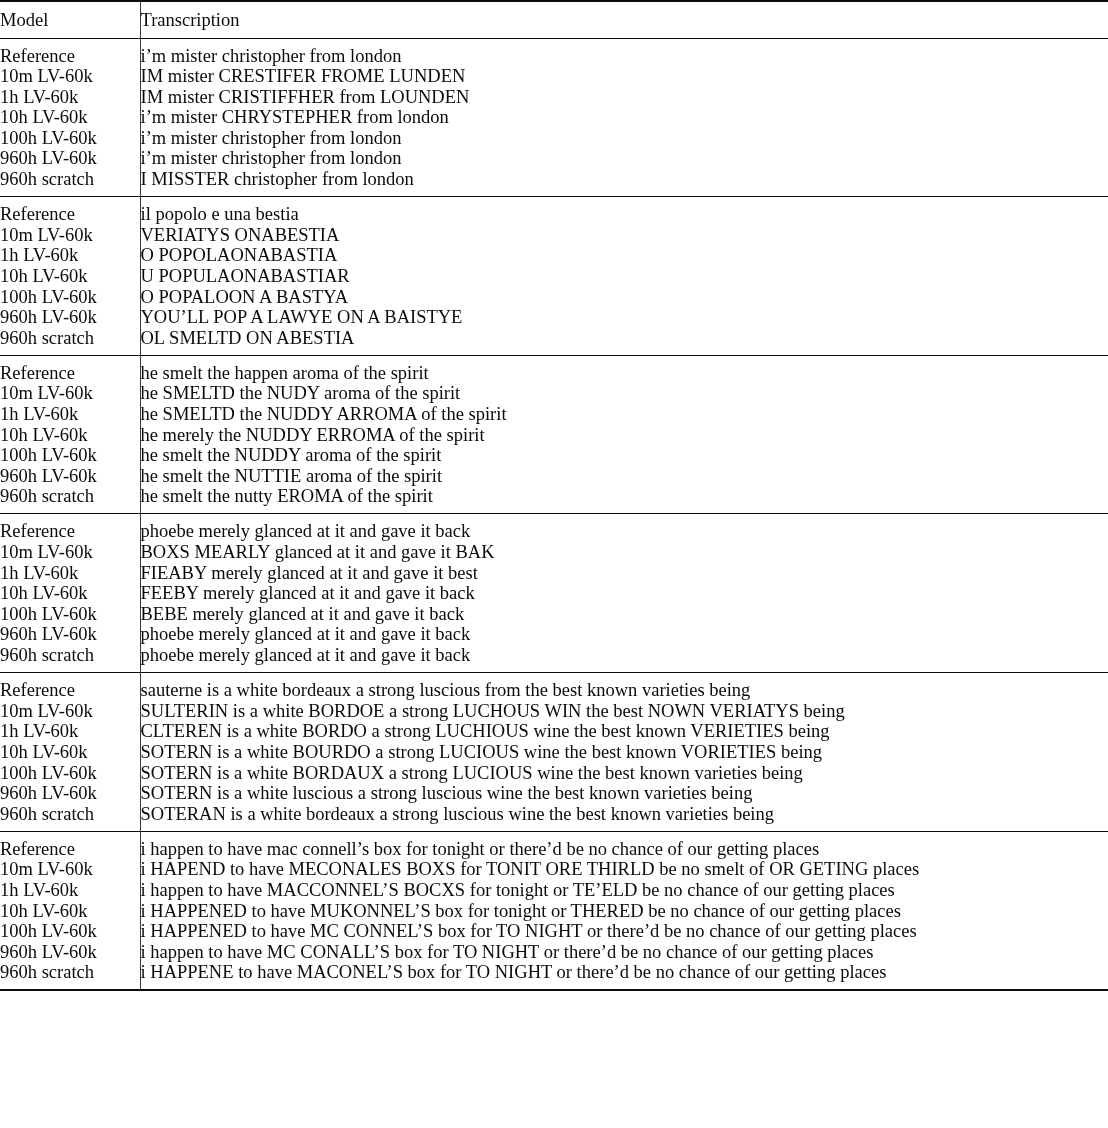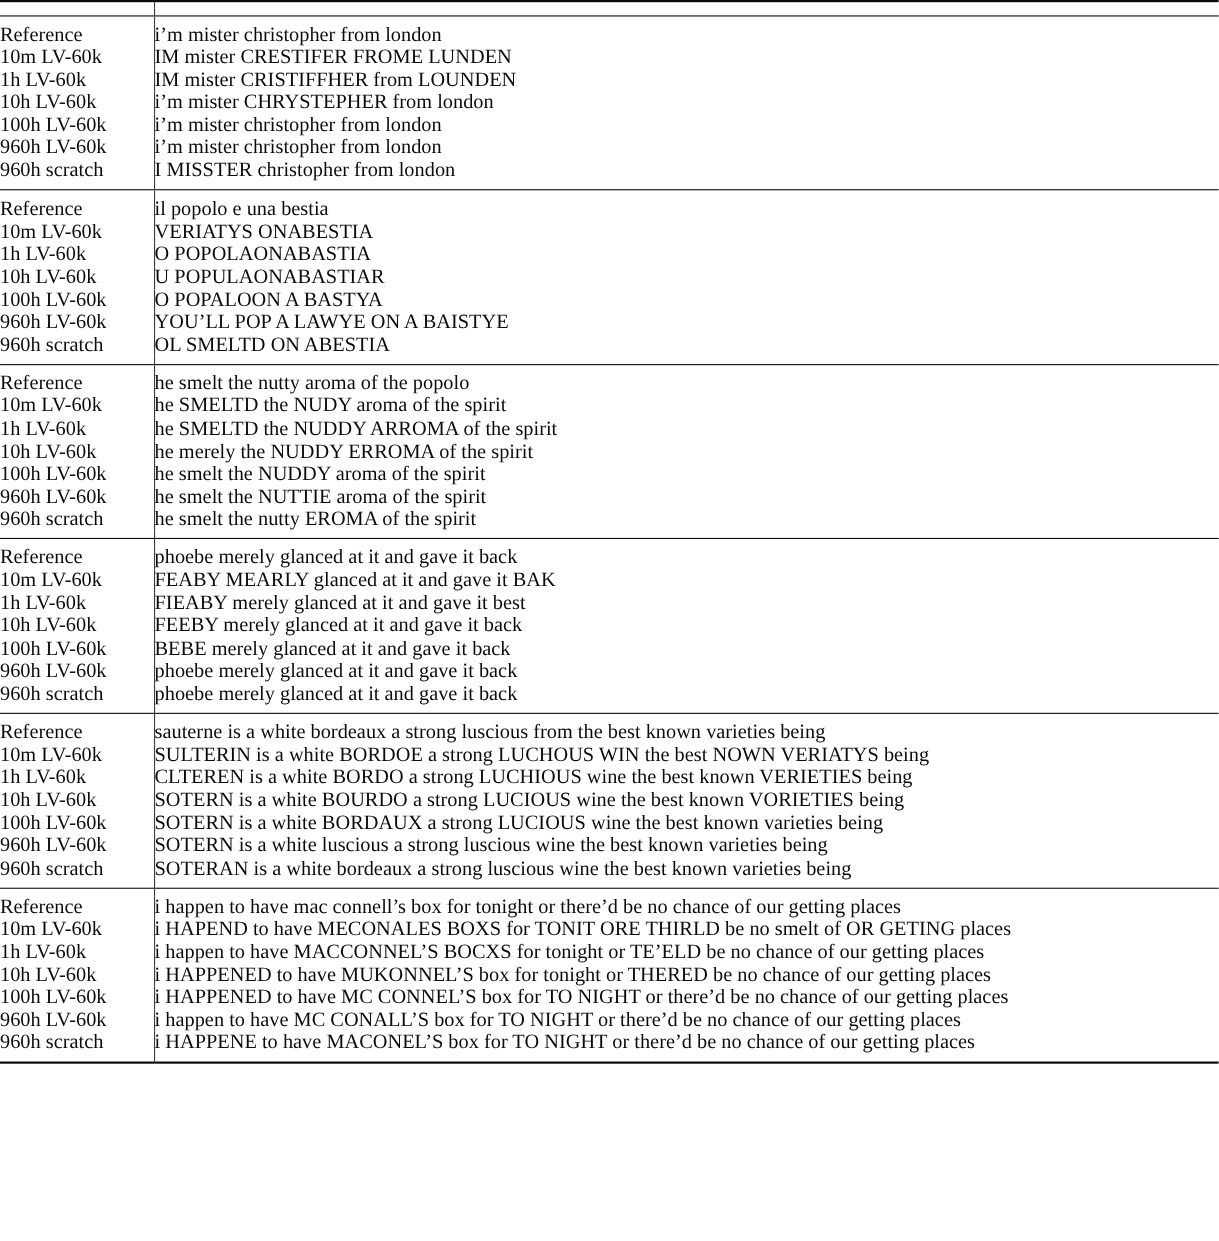--- a/index.html
+++ b/index.html
@@ -88,20 +88,24 @@
 
         <tr class="rule-top">
           <td></td>
           <td></td>
         </tr>
 
         <tr class="head-pad-top">
           <td class="c-model"></td>
           <td class="c-trans"></td>
         </tr>
+        <tr class="headrow">
+          <td class="c-model">Model</td>
+          <td class="c-trans">Transcription</td>
+        </tr>
         <tr class="head-pad-bot">
           <td class="c-model"></td>
           <td class="c-trans"></td>
         </tr>
 
         <tr class="rule-mid">
           <td></td>
           <td></td>
         </tr>
 
@@ -186,21 +190,21 @@
           <td></td>
           <td></td>
         </tr>
 
         <tr class="pad-top">
           <td class="c-model"></td>
           <td class="c-trans"></td>
         </tr>
         <tr class="datarow">
           <td class="c-model">Reference</td>
-          <td class="c-trans">he smelt the nutty aroma of the popolo</td>
+          <td class="c-trans">he smelt the happen aroma of the spirit</td>
         </tr>
         <tr class="datarow">
           <td class="c-model">10m LV-60k</td>
           <td class="c-trans">he SMELTD the NUDY aroma of the spirit</td>
         </tr>
         <tr class="datarow">
           <td class="c-model">1h LV-60k</td>
           <td class="c-trans">he SMELTD the NUDDY ARROMA of the spirit</td>
         </tr>
         <tr class="datarow">
@@ -231,21 +235,21 @@
         <tr class="pad-top">
           <td class="c-model"></td>
           <td class="c-trans"></td>
         </tr>
         <tr class="datarow">
           <td class="c-model">Reference</td>
           <td class="c-trans">phoebe merely glanced at it and gave it back</td>
         </tr>
         <tr class="datarow">
           <td class="c-model">10m LV-60k</td>
-          <td class="c-trans">FEABY MEARLY glanced at it and gave it BAK</td>
+          <td class="c-trans">BOXS MEARLY glanced at it and gave it BAK</td>
         </tr>
         <tr class="datarow">
           <td class="c-model">1h LV-60k</td>
           <td class="c-trans">FIEABY merely glanced at it and gave it best</td>
         </tr>
         <tr class="datarow">
           <td class="c-model">10h LV-60k</td>
           <td class="c-trans">FEEBY merely glanced at it and gave it back</td>
         </tr>
         <tr class="datarow">

